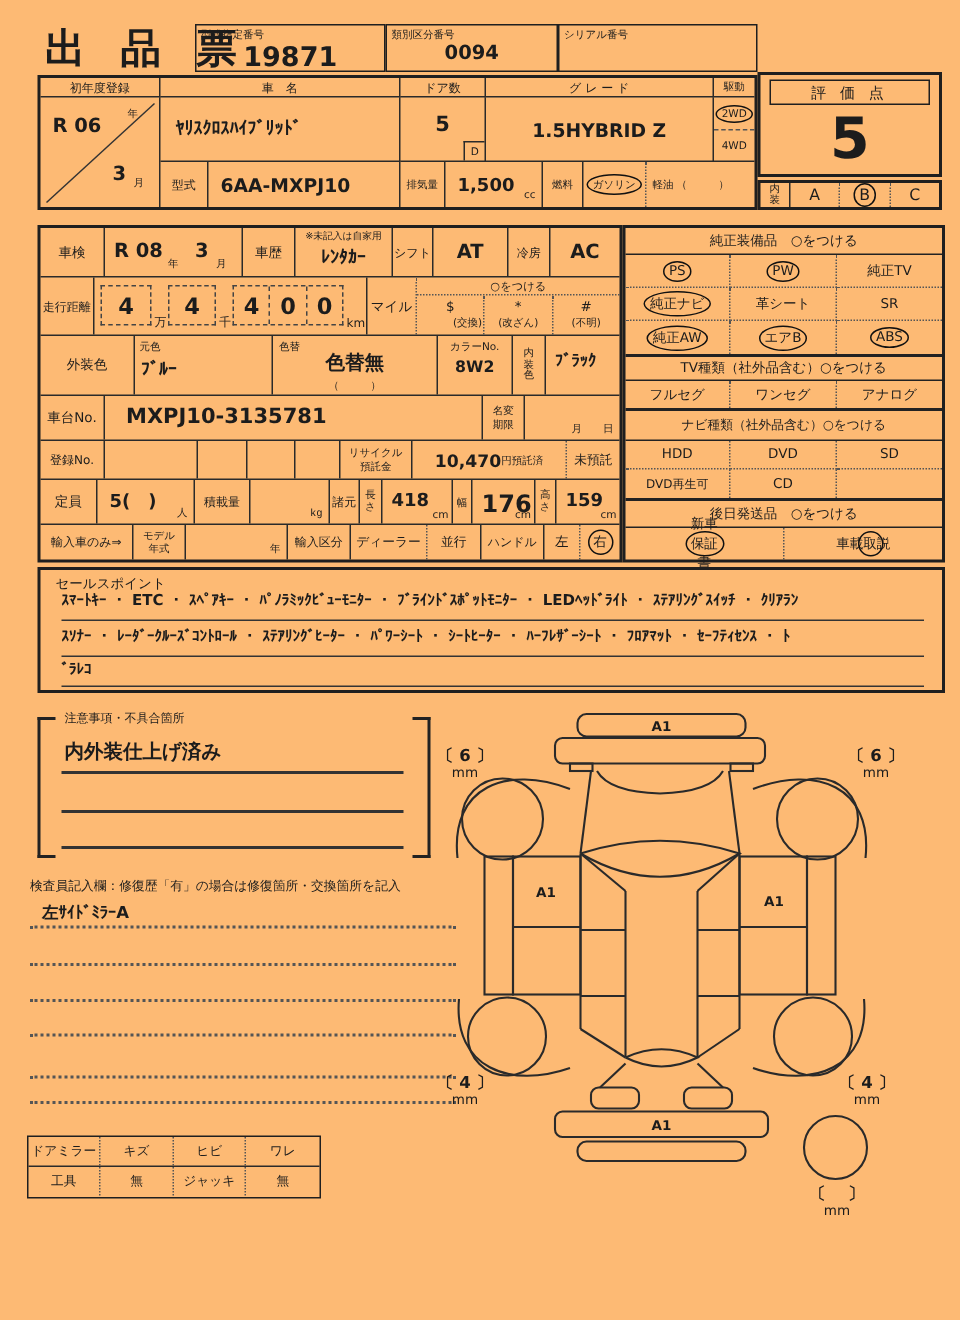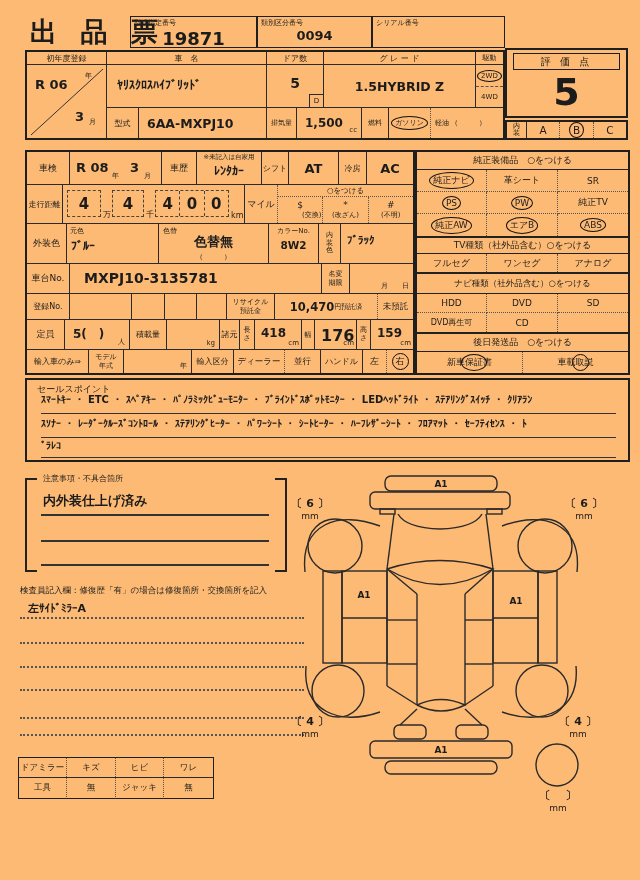--- a/index.html
+++ b/index.html
@@ -170,21 +170,21 @@
           </div>
           <div class="ctr" style="flex:1;flex-direction:column;">
             <span style="font-size:9px;">#</span>
             <span style="font-size:7px;">(不明)</span>
           </div>
         </div>
       </div>
     </div>
 
     <div class="row" style="top:72px;height:40px;">
-      <div class="br lblcell" style="width:40px;font-size:9px;">外装色</div>
+      <div class="br lblcell" style="width:63px;font-size:9px;">外装色</div>
       <div class="br" style="width:92px;position:relative;">
         <span class="a xs" style="left:3px;top:2px;">元色</span>
         <span class="a v" style="left:4px;top:15px;font-size:12px;">ﾌﾞﾙｰ</span>
       </div>
       <div class="br" style="width:110px;position:relative;">
         <span class="a xs" style="left:4px;top:2px;">色替</span>
         <span class="a v" style="left:0;right:0;top:9px;text-align:center;font-size:13px;">色替無</span>
         <span class="a xs" style="left:0;right:0;bottom:1px;text-align:center;">（　　　）</span>
       </div>
       <div class="br" style="width:50px;position:relative;">
@@ -276,33 +276,33 @@
       <div class="ctr" style="flex:1;font-size:9px;">
         <span class="circ circ-sm">右</span>
       </div>
     </div>
   </div>
 
   <div class="a bx2" style="left:415px;top:150px;width:215px;height:225px;">
     <div class="eqh" style="height:18px;">純正装備品　○をつける</div>
     <div class="fx" style="height:22px;">
       <div class="eqc" style="width:70px;">
+          <span class="circ circ-sm">PS</span>
+        </div>
+      <div class="eqc" style="width:71px;">
+          <span class="circ circ-sm">PW</span>
+        </div>
+      <div class="eqc" style="flex:1;border-right:none;">純正TV</div>
+    </div>
+    <div class="fx" style="height:22px;">
+      <div class="eqc" style="width:70px;">
           <span class="circ circ-sm">純正ナビ</span>
         </div>
       <div class="eqc" style="width:71px;">革シート</div>
       <div class="eqc" style="flex:1;border-right:none;">SR</div>
-    </div>
-    <div class="fx" style="height:22px;">
-      <div class="eqc" style="width:70px;">
-          <span class="circ circ-sm">PS</span>
-        </div>
-      <div class="eqc" style="width:71px;">
-          <span class="circ circ-sm">PW</span>
-        </div>
-      <div class="eqc" style="flex:1;border-right:none;">純正TV</div>
     </div>
     <div class="fx" style="height:22px;">
       <div class="eqc" style="width:70px;border-bottom:none;">
           <span class="circ circ-sm">純正AW</span>
         </div>
       <div class="eqc" style="width:71px;border-bottom:none;">
           <span class="circ circ-sm">エアB</span>
         </div>
       <div class="eqc" style="flex:1;border-right:none;border-bottom:none;">
           <span class="circ circ-sm">ABS</span>
@@ -320,21 +320,21 @@
       <div class="eqc" style="width:71px;">DVD</div>
       <div class="eqc" style="flex:1;border-right:none;">SD</div>
     </div>
     <div class="fx" style="height:19px;">
       <div class="eqc" style="width:70px;border-bottom:none;font-size:8px;">DVD再生可</div>
       <div class="eqc" style="width:71px;border-bottom:none;">CD</div>
       <div class="eqc" style="flex:1;border-right:none;border-bottom:none;"></div>
     </div>
     <div class="eqh" style="height:20px;border-top:2px solid #222;">後日発送品　○をつける</div>
     <div class="fx" style="height:21px;">
-      <div class="eqc" style="width:106px;border-bottom:none;">
+      <div class="eqc" style="width:106px;border-bottom:none;flex-direction:column;">
         <span>新車</span>
           <span class="circ circ-sm">保証</span>
           <span>書</span>
       </div>
       <div class="eqc" style="flex:1;border-right:none;border-bottom:none;">
         <span>車載</span>
           <span class="circ circ-sm">取</span>
           <span>説</span>
       </div>
     </div>

